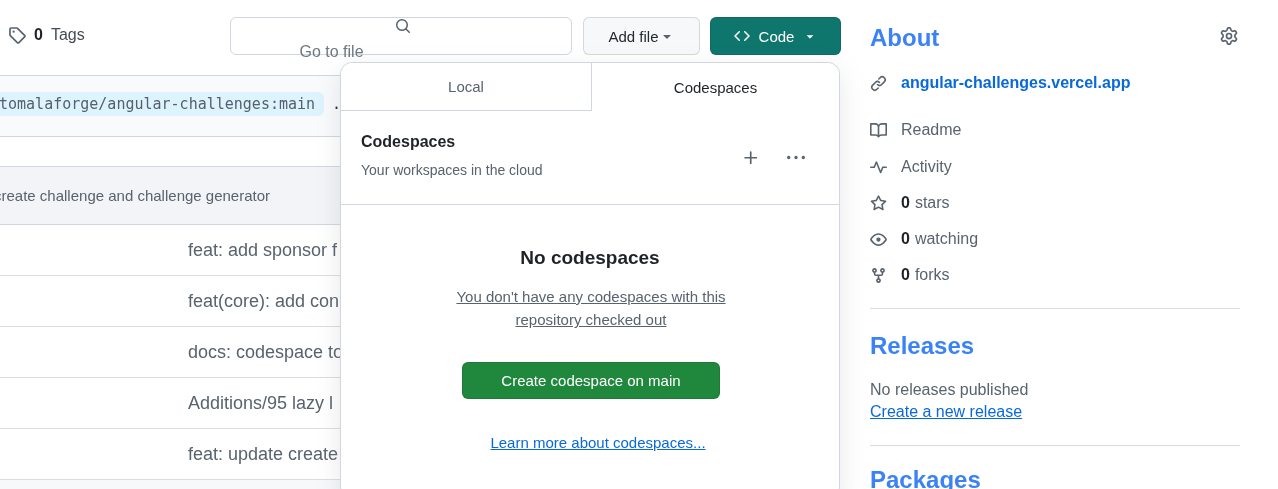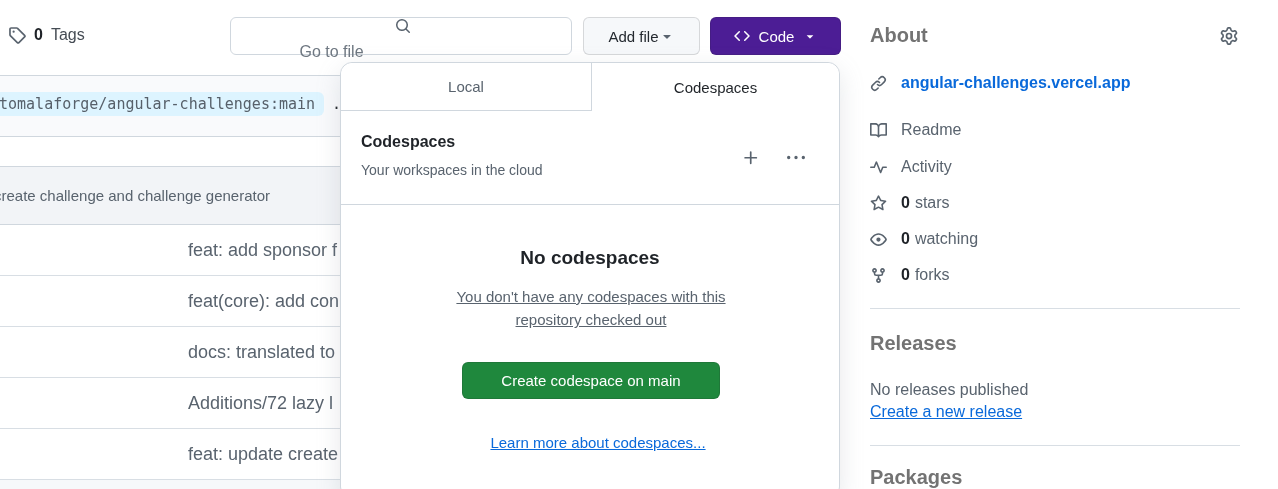--- a/index.html
+++ b/index.html
@@ -21,21 +21,21 @@
     display:flex; align-items:center; gap:9px; padding:0 8px 0 12px; background:#fff;flex-direction:column; }
   .search-box input { flex:1; border:none; outline:none; font-size:16px; color:#1f2328; background:transparent;
     font-family:"Liberation Sans", sans-serif; min-width:0; }
   .search-box input::placeholder { color:#6e7781; }
   .kbd { width:24px; height:24px; border:1px solid #d8dee4; border-radius:5px; color:#6e7781; font-size:13px;
     display:flex; align-items:center; justify-content:center; }
 
   .btn-default { left:583px; top:17px; width:117px; height:38px; background:#f6f8fa;
     border:1px solid rgba(31,35,40,0.15); border-radius:6px; display:flex; align-items:center;
     justify-content:center; font-size:15px; color:#24292f; cursor:pointer; }
-  .btn-code { left:710px; top:17px; width:131px; height:38px; background:#4c1d95; border:1px solid rgba(31,35,40,0.15);
+  .btn-code { left:710px; top:17px; width:131px; height:38px; background:#0f766e; border:1px solid rgba(31,35,40,0.15);
     border-radius:6px; display:flex; align-items:center; justify-content:center; gap:9px; font-size:15px;
     color:#ffffff; cursor:pointer; }
 
   
   .branch-bar { left:0; top:75px; width:840px; height:62px; background:#f9fafc;
     border-top:1px solid #d0d7de; border-bottom:1px solid #d0d7de; }
   .branch-snippet { position:absolute; left:-10px; top:16px; display:flex; align-items:center;
     font-family:"DejaVu Sans Mono", monospace; font-size:15px; }
   .branch-ref { background:#ddf4ff; color:#57606a; padding:3px 9px; border-radius:6px; white-space:nowrap; }
   .branch-suffix { color:#1f2328; margin-left:8px; }
@@ -68,21 +68,21 @@
   .empty-desc { position:absolute; left:95px; top:222px; width:310px; text-align:center; font-size:15px;
     color:#59636e; line-height:1.55;text-decoration:underline; }
   .create-btn { position:absolute; left:121px; top:299px; width:258px; height:37px; background:#1f883d;
     border:1px solid rgba(31,35,40,0.15); border-radius:6px; color:#fff; font-size:15px; display:flex;
     align-items:center; justify-content:center; cursor:pointer; }
   .learn-link { position:absolute; left:8px; top:371px; width:100%; text-align:center; font-size:15px; }
   .learn-link a { color:#0969da; text-decoration:underline; cursor:pointer; }
 
   
   .sidebar { left:870px; top:0; width:370px; height:489px; }
-  .side-title { position:absolute; left:0; font-size:20px; font-weight:700; color:#737373; }
+  .side-title { position:absolute; left:0; font-size:24px; font-weight:700; color:#3b82f6; }
   .gear-btn { position:absolute; left:350px; top:27px; cursor:pointer; color:#59636e; }
   .side-row { position:absolute; left:0; display:flex; align-items:center; gap:14px; font-size:16px;
     color:#59636e; cursor:pointer; }
   .side-row b { color:#1f2328; font-weight:700; }
   .side-row .gap { margin-left:-9px; }
   .website a { color:#0969da; font-weight:700; font-size:16px; text-decoration:none; cursor:pointer; }
   .side-divider { position:absolute; left:0; width:370px; height:1px; background:#d8dee4; }
   .muted { color:#59636e; font-size:16px; }
   .side-link { color:#0969da; font-size:16px; text-decoration:underline; cursor:pointer; }
 </style>
@@ -144,24 +144,24 @@
   <div class="abs commit-header">
     <span>create challenge and challenge generator</span>
   </div>
   <div class="abs file-row" style="top:225px">
     <span>feat: add sponsor f</span>
   </div>
   <div class="abs file-row" style="top:276px">
     <span>feat(core): add con</span>
   </div>
   <div class="abs file-row" style="top:327px">
-    <span>docs: translated to</span>
+    <span>docs: codespace to</span>
   </div>
   <div class="abs file-row" style="top:378px">
-    <span>Additions/72 lazy l</span>
+    <span>Additions/95 lazy l</span>
   </div>
   <div class="abs file-row" style="top:429px">
     <span>feat: update create</span>
   </div>
   <div class="abs table-footer"></div>
 
   <div class="abs panel">
     <div class="tabs">
       <div class="tab tab-local">Local</div>
       <div class="tab tab-codespaces">Codespaces</div>

